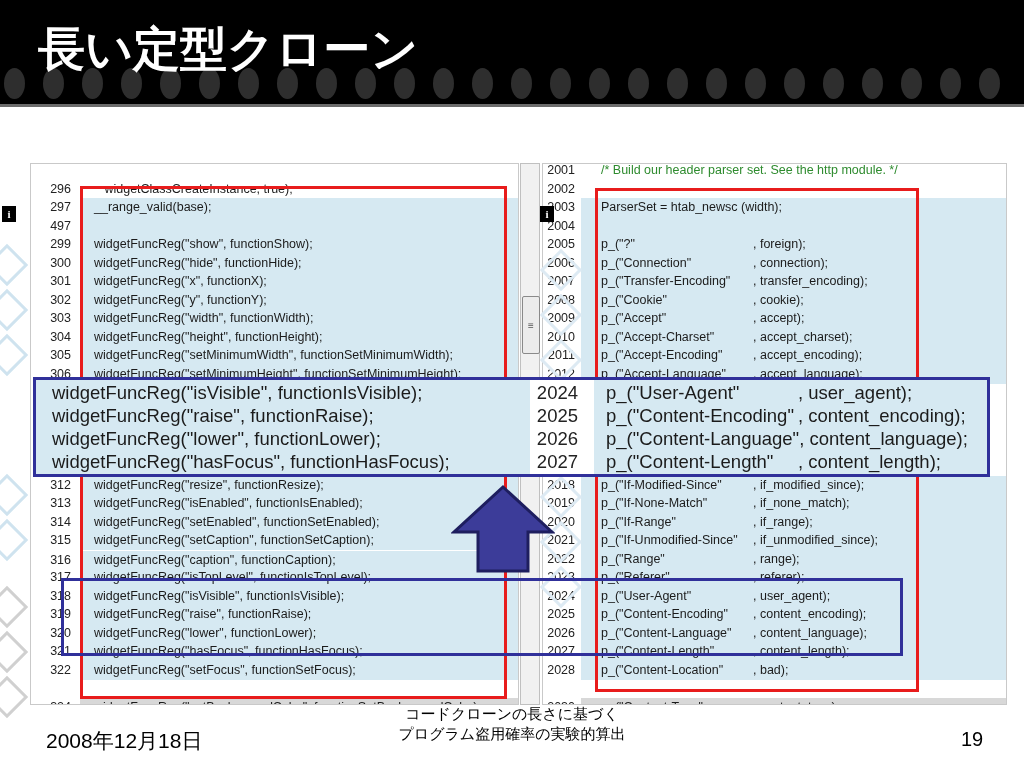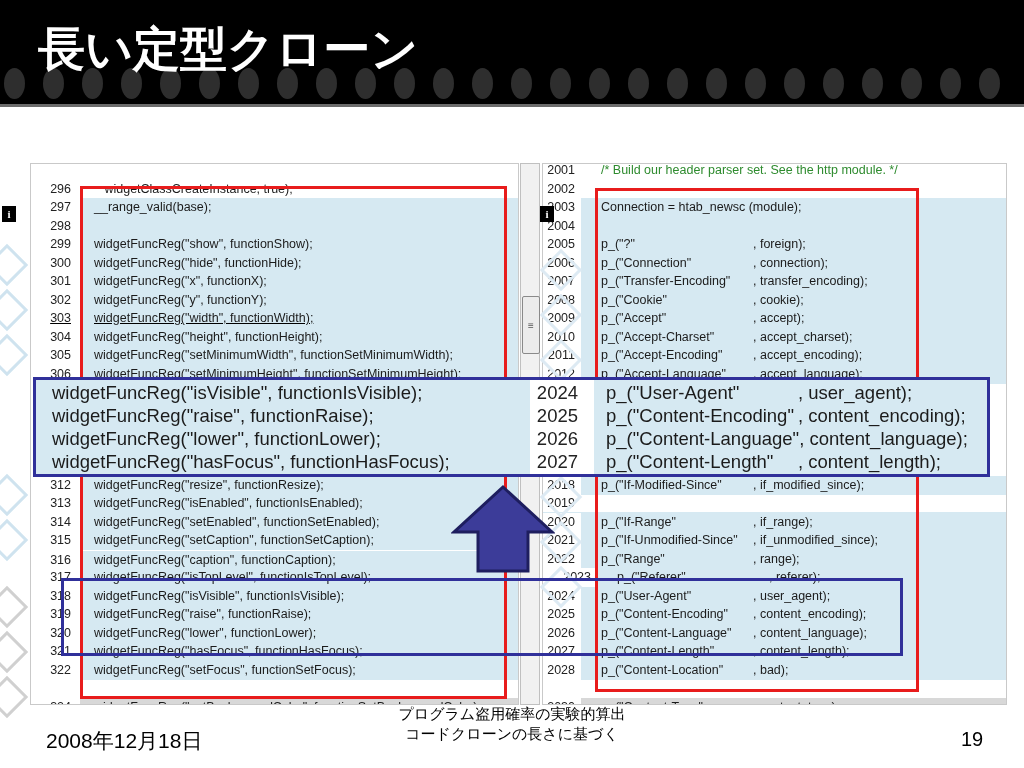--- a/index.html
+++ b/index.html
@@ -128,26 +128,26 @@
       <div class="diamond mid" style="left: 546px; top: 300px;"></div>
       <div class="diamond mid" style="left: 546px; top: 345px;"></div>
       <div class="diamond mid" style="left: 546px; top: 482px;"></div>
       <div class="diamond mid" style="left: 546px; top: 527px;"></div>
       <div class="diamond mid" style="left: 546px; top: 572px;"></div>
     </div>
 
   <div id="left-panel" class="panel">
       <div class="code-row" style="top: 15.5px;"><span class="lnum">296</span><span class="lcode">   widgetClassCreateInstance, true);</span></div>
       <div class="code-row hl-blue" style="top: 34px;"><span class="lnum">297</span><span class="lcode">__range_valid(base);</span></div>
-      <div class="code-row hl-blue" style="top: 52.5px;"><span class="lnum">298</span><span class="lcode"></span></div>
+      <div class="code-row hl-blue" style="top: 52.5px;"><span class="lnum">497</span><span class="lcode"></span></div>
       <div class="code-row hl-blue" style="top: 71px;"><span class="lnum">299</span><span class="lcode">widgetFuncReg("show", functionShow);</span></div>
       <div class="code-row hl-blue" style="top: 89.5px;"><span class="lnum">300</span><span class="lcode">widgetFuncReg("hide", functionHide);</span></div>
       <div class="code-row hl-blue" style="top: 108px;"><span class="lnum">301</span><span class="lcode">widgetFuncReg("x", functionX);</span></div>
       <div class="code-row hl-blue" style="top: 126.5px;"><span class="lnum">302</span><span class="lcode">widgetFuncReg("y", functionY);</span></div>
-      <div class="code-row hl-blue" style="top: 145px; text-decoration: underline;"><span class="lnum">303</span><span class="lcode">widgetFuncReg("width", functionWidth);</span></div>
+      <div class="code-row hl-blue" style="top: 145px;"><span class="lnum">303</span><span class="lcode">widgetFuncReg("width", functionWidth);</span></div>
       <div class="code-row hl-blue" style="top: 163.5px;"><span class="lnum">304</span><span class="lcode">widgetFuncReg("height", functionHeight);</span></div>
       <div class="code-row hl-blue" style="top: 182px;"><span class="lnum">305</span><span class="lcode">widgetFuncReg("setMinimumWidth", functionSetMinimumWidth);</span></div>
       <div class="code-row hl-blue" style="top: 200.5px;"><span class="lnum">306</span><span class="lcode">widgetFuncReg("setMinimumHeight", functionSetMinimumHeight);</span></div>
       <div class="code-row hl-blue" style="top: 311.5px;"><span class="lnum">312</span><span class="lcode">widgetFuncReg("resize", functionResize);</span></div>
       <div class="code-row hl-blue" style="top: 330px;"><span class="lnum">313</span><span class="lcode">widgetFuncReg("isEnabled", functionIsEnabled);</span></div>
       <div class="code-row hl-blue" style="top: 348.5px;"><span class="lnum">314</span><span class="lcode">widgetFuncReg("setEnabled", functionSetEnabled);</span></div>
       <div class="code-row hl-blue" style="top: 367px;"><span class="lnum">315</span><span class="lcode">widgetFuncReg("setCaption", functionSetCaption);</span></div>
       <div class="code-row hl-blue" style="top: 385.5px; align-items: flex-end;"><span class="lnum">316</span><span class="lcode">widgetFuncReg("caption", functionCaption);</span></div>
       <div class="code-row hl-blue" style="top: 404px;"><span class="lnum">317</span><span class="lcode">widgetFuncReg("isTopLevel", functionIsTopLevel);</span></div>
       <div class="code-row hl-blue" style="top: 422.5px;"><span class="lnum">318</span><span class="lcode">widgetFuncReg("isVisible", functionIsVisible);</span></div>
@@ -160,36 +160,36 @@
 
   <div id="scrollbar">
     <div id="scroll-thumb">
       <span>≡</span>
     </div>
   </div>
 
   <div id="right-panel" class="panel">
       <div class="code-row" style="top: -3px;"><span class="lnum">2001</span><span class="lcode comment">/* Build our header parser set. See the http module. */</span></div>
       <div class="code-row" style="top: 15.5px;"><span class="lnum">2002</span><span class="lcode"></span></div>
-      <div class="code-row hl-blue" style="top: 34px;"><span class="lnum">2003</span><span class="lcode">Connection = htab_newsc (module);</span></div>
+      <div class="code-row hl-blue" style="top: 34px;"><span class="lnum">2003</span><span class="lcode">ParserSet = htab_newsc (width);</span></div>
       <div class="code-row hl-blue" style="top: 52.5px;"><span class="lnum">2004</span><span class="lcode"></span></div>
       <div class="code-row hl-blue" style="top: 71px;"><span class="lnum">2005</span><span class="lcode"><span class="c1">p_("?"</span>, foreign);</span></div>
       <div class="code-row hl-blue" style="top: 89.5px;"><span class="lnum">2006</span><span class="lcode"><span class="c1">p_("Connection"</span>, connection);</span></div>
       <div class="code-row hl-blue" style="top: 108px;"><span class="lnum">2007</span><span class="lcode"><span class="c1">p_("Transfer-Encoding"</span>, transfer_encoding);</span></div>
       <div class="code-row hl-blue" style="top: 126.5px;"><span class="lnum">2008</span><span class="lcode"><span class="c1">p_("Cookie"</span>, cookie);</span></div>
       <div class="code-row hl-blue" style="top: 145px;"><span class="lnum">2009</span><span class="lcode"><span class="c1">p_("Accept"</span>, accept);</span></div>
       <div class="code-row hl-blue" style="top: 163.5px;"><span class="lnum">2010</span><span class="lcode"><span class="c1">p_("Accept-Charset"</span>, accept_charset);</span></div>
       <div class="code-row hl-blue" style="top: 182px;"><span class="lnum">2011</span><span class="lcode"><span class="c1">p_("Accept-Encoding"</span>, accept_encoding);</span></div>
       <div class="code-row hl-blue" style="top: 200.5px; justify-content: space-between;"><span class="lnum">2012</span><span class="lcode"><span class="c1">p_("Accept-Language"</span>, accept_language);</span></div>
       <div class="code-row hl-blue" style="top: 311.5px;"><span class="lnum">2018</span><span class="lcode"><span class="c1">p_("If-Modified-Since"</span>, if_modified_since);</span></div>
-      <div class="code-row hl-blue" style="top: 330px; flex-direction: column;"><span class="lnum">2019</span><span class="lcode"><span class="c1">p_("If-None-Match"</span>, if_none_match);</span></div>
+      <div class="code-row hl-blue" style="top: 330px;"><span class="lnum">2019</span><span class="lcode"><span class="c1">p_("If-None-Match"</span>, if_none_match);</span></div>
       <div class="code-row hl-blue" style="top: 348.5px;"><span class="lnum">2020</span><span class="lcode"><span class="c1">p_("If-Range"</span>, if_range);</span></div>
       <div class="code-row hl-blue" style="top: 367px;"><span class="lnum">2021</span><span class="lcode"><span class="c1">p_("If-Unmodified-Since"</span>, if_unmodified_since);</span></div>
       <div class="code-row hl-blue" style="top: 385.5px;"><span class="lnum">2022</span><span class="lcode"><span class="c1">p_("Range"</span>, range);</span></div>
-      <div class="code-row hl-blue" style="top: 404px; margin-left: 16px;"><span class="lnum">2023</span><span class="lcode"><span class="c1">p_("Referer"</span>, referer);</span></div>
+      <div class="code-row hl-blue" style="top: 404px;"><span class="lnum">2023</span><span class="lcode"><span class="c1">p_("Referer"</span>, referer);</span></div>
       <div class="code-row hl-blue" style="top: 422.5px;"><span class="lnum">2024</span><span class="lcode"><span class="c1">p_("User-Agent"</span>, user_agent);</span></div>
       <div class="code-row hl-blue" style="top: 441px;"><span class="lnum">2025</span><span class="lcode"><span class="c1">p_("Content-Encoding"</span>, content_encoding);</span></div>
       <div class="code-row hl-blue" style="top: 459.5px;"><span class="lnum">2026</span><span class="lcode"><span class="c1">p_("Content-Language"</span>, content_language);</span></div>
       <div class="code-row hl-blue" style="top: 478px;"><span class="lnum">2027</span><span class="lcode"><span class="c1">p_("Content-Length"</span>, content_length);</span></div>
       <div class="code-row hl-blue" style="top: 496.5px;"><span class="lnum">2028</span><span class="lcode"><span class="c1">p_("Content-Location"</span>, bad);</span></div>
       <div class="code-row hl-gray" style="top: 515px; margin-top: 28px;"><span class="lnum">2029</span><span class="lcode"><span class="c1">p_("Content-Range"</span>, bad);</span></div>
       <div class="code-row hl-gray" style="top: 533.5px;"><span class="lnum">2030</span><span class="lcode"><span class="c1">p_("Content-Type"</span>, content_type);</span></div>
     </div>
 
   <div id="imarker-left" class="imarker">i</div>
@@ -214,18 +214,18 @@
         <div class="callout-row righthalf" style="top: 71px;"><span class="cnum">2027</span><span class="ccode"><span class="cc1">p_("Content-Length"</span>, content_length);</span></div>
       </div>
   </div>
 
   <svg id="arrow" width="104" height="90" viewBox="0 0 104 90">
     <polygon id="arrow-poly" points="52,3 101,48 77,48 77,87 27,87 27,48 3,48" fill="#3c3c99" stroke="#1e1e5f" stroke-width="3" stroke-linejoin="miter"></polygon>
   </svg>
 
   <div id="footer-date">2008年12月18日</div>
   <div id="footer-caption">
+    <div>コードクローンの長さに基づく</div>
     <div>プログラム盗用確率の実験的算出</div>
-    <div>コードクローンの長さに基づく</div>
   </div>
   <div id="footer-page">19</div>
 
 </div>
 
 </body></html>

